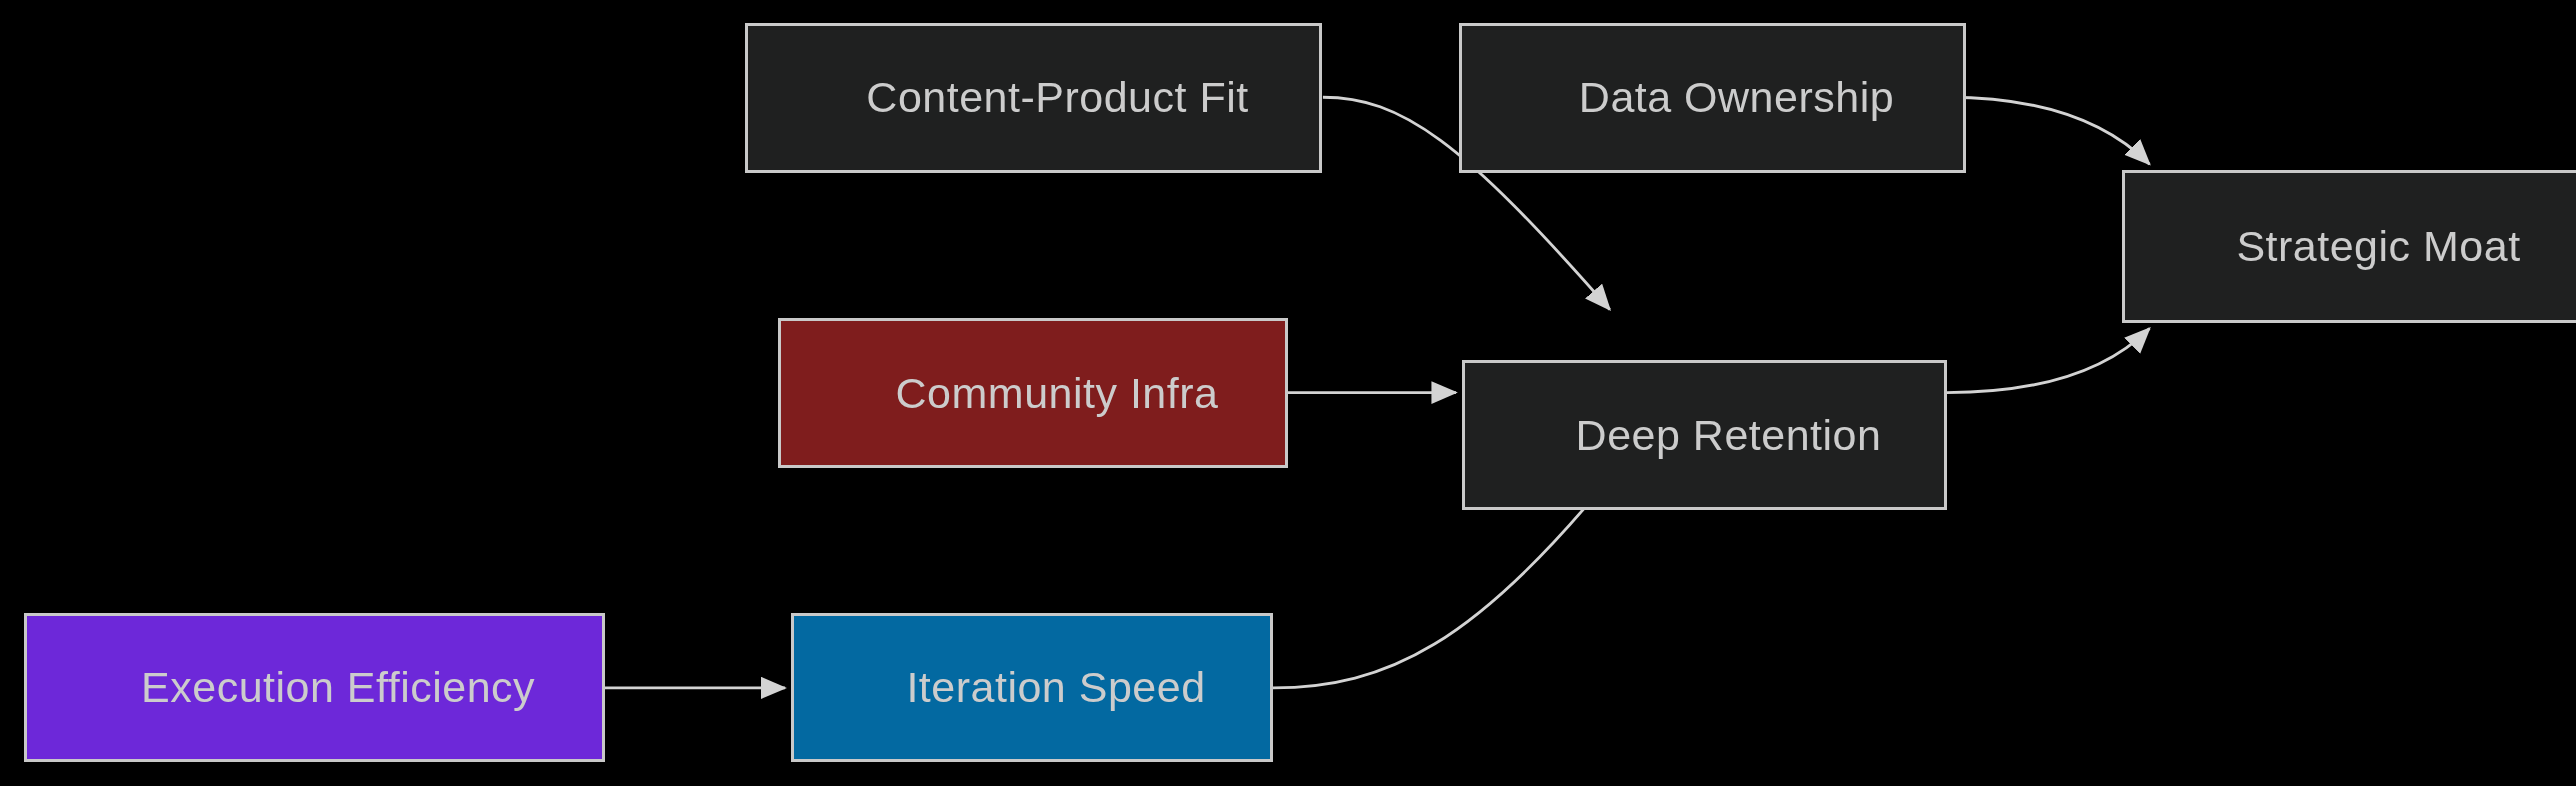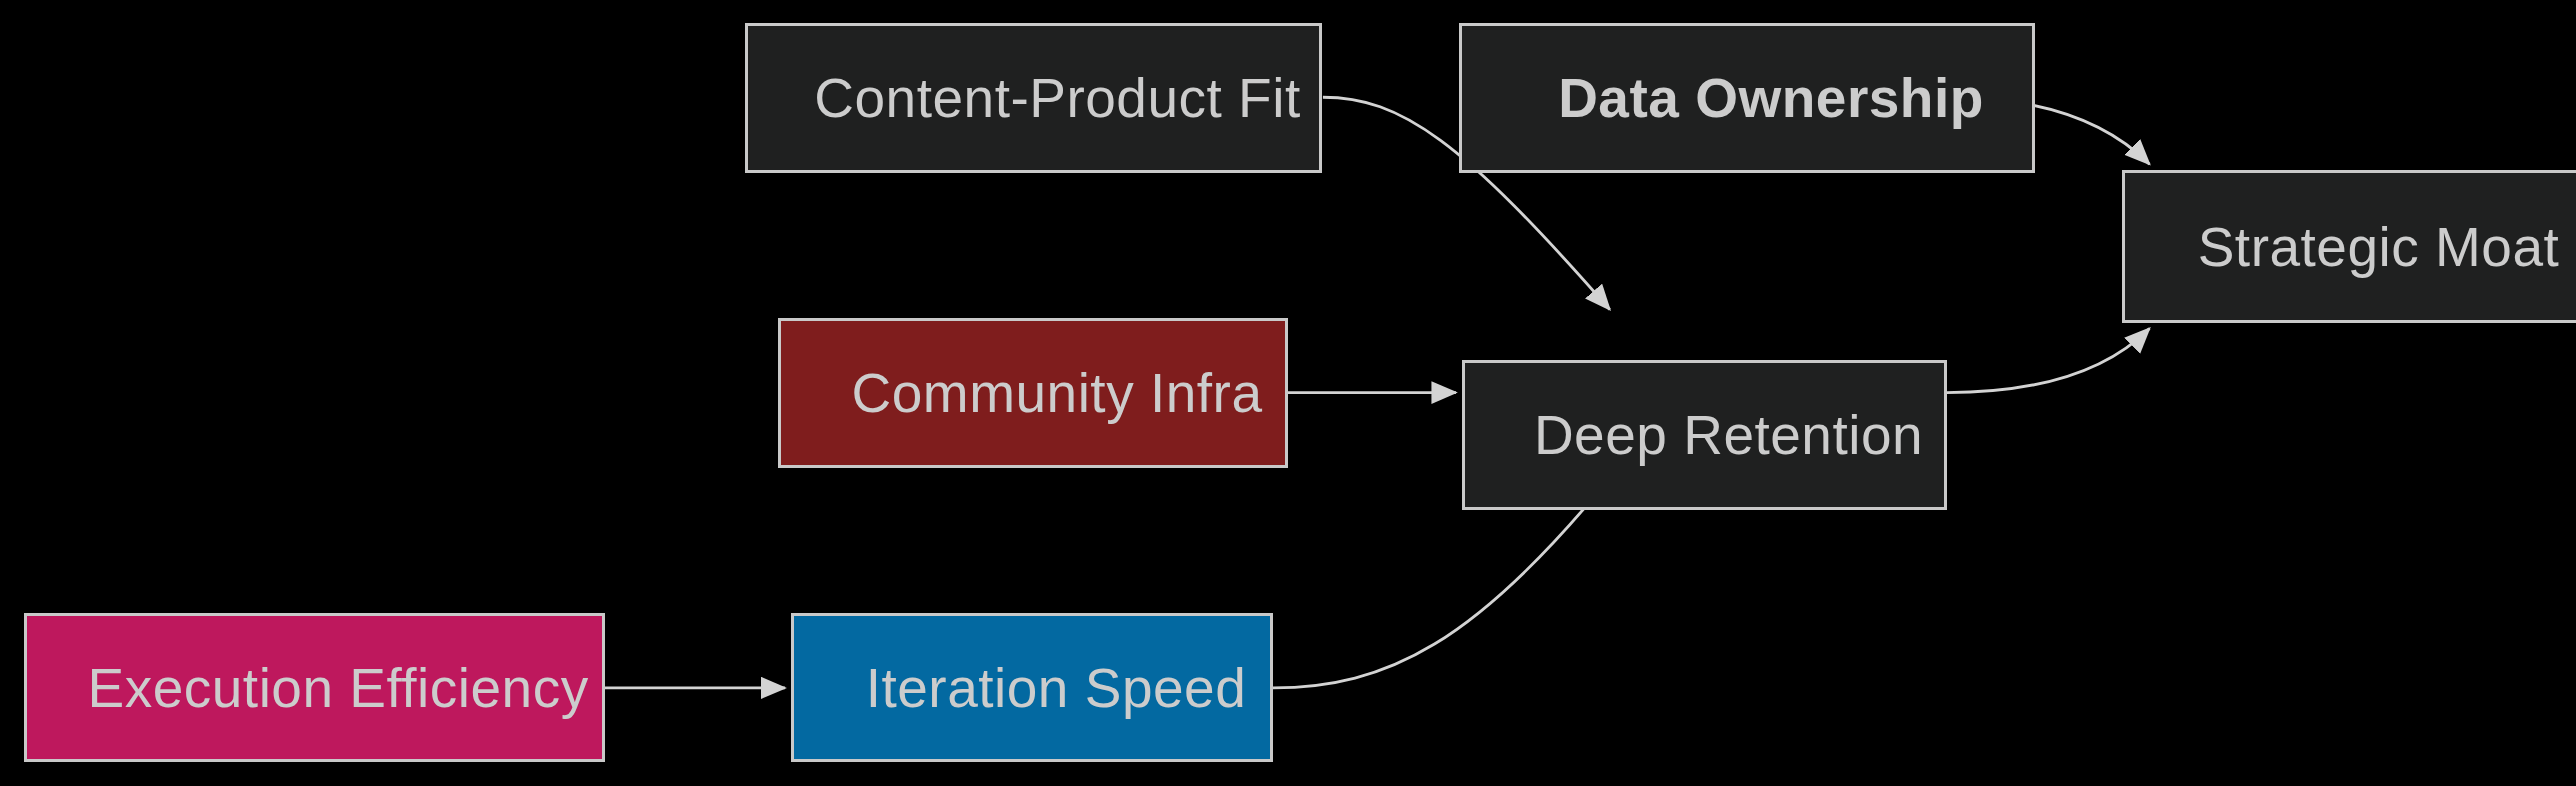--- a/index.html
+++ b/index.html
@@ -25,21 +25,21 @@
   }
   .node {
     position: absolute;
     box-sizing: border-box;
     background: #1f2020;
     border: 3.8px solid #c9c9c9;
     color: #cccccc;
     display: flex;
     align-items: center;
     justify-content: center;
-    font-size: 55px;
+    font-size: 43px;
     letter-spacing: 0.5px;
     white-space: nowrap;
     text-align: center;
     padding-left: 48px;
   }
 </style>
 </head>
 <body>
 
 <div class="canvas">
@@ -56,33 +56,33 @@
         <path d="M 1364 416 L 1543 416" fill="none" stroke="#d3d3d3" stroke-width="3" marker-end="url(#arrowhead)"></path>
         <path d="M 2063 416 C 2160 416 2232 394 2278 348" fill="none" stroke="#d3d3d3" stroke-width="3" marker-end="url(#arrowhead)"></path>
         <path d="M 641 729 L 832 729" fill="none" stroke="#d3d3d3" stroke-width="3" marker-end="url(#arrowhead)"></path>
         <path d="M 1349 729 C 1470 729 1565 680 1708 504" fill="none" stroke="#d3d3d3" stroke-width="3" marker-end="url(#arrowhead)"></path>
       </g>
   </svg>
 
   <div class="node" style="left: 745px; top: 22.6px; width: 577px; height: 150px; background: rgb(31, 32, 32); border-color: rgb(201, 201, 201); color: rgb(204, 204, 204);">
     <span>Content-Product Fit</span>
   </div>
-  <div class="node" style="left: 1459px; top: 22.6px; width: 576px; height: 150px; background: rgb(31, 32, 32); border-color: rgb(201, 201, 201); color: rgb(204, 204, 204); font-weight: bold;">
+  <div class="node" style="left: 1459px; top: 22.6px; width: 507px; height: 150px; background: rgb(31, 32, 32); border-color: rgb(201, 201, 201); color: rgb(204, 204, 204);">
     <span>Data Ownership</span>
   </div>
   <div class="node" style="left: 2090px; top: 170px; width: 465px; height: 153px; background: rgb(31, 32, 32); border-color: rgb(201, 201, 201); color: rgb(204, 204, 204); margin-left: 32px;">
     <span>Strategic Moat</span>
   </div>
   <div class="node" style="left: 778px; top: 318px; width: 510px; height: 150px; background: #7f1d1d; border-color: rgb(201, 201, 201); color: rgb(204, 204, 204);">
     <span>Community Infra</span>
   </div>
   <div class="node" style="left: 1462px; top: 318px; width: 485px; height: 150px; background: rgb(31, 32, 32); border-color: rgb(201, 201, 201); color: rgb(204, 204, 204); margin-top: 42px;">
     <span>Deep Retention</span>
   </div>
-  <div class="node" style="left: 23.6px; top: 613px; width: 581px; height: 149px; background: #be185d; border-color: rgb(201, 201, 201); color: rgb(204, 204, 204);">
+  <div class="node" style="left: 23.6px; top: 613px; width: 581px; height: 149px; background: #6d28d9; border-color: rgb(201, 201, 201); color: rgb(204, 204, 204);">
     <span>Execution Efficiency</span>
   </div>
   <div class="node" style="left: 791px; top: 613px; width: 482px; height: 149px; background: #0369a1; border-color: rgb(201, 201, 201); color: rgb(204, 204, 204);">
     <span>Iteration Speed</span>
   </div>
 
 </div>
 
 
 </body></html>

